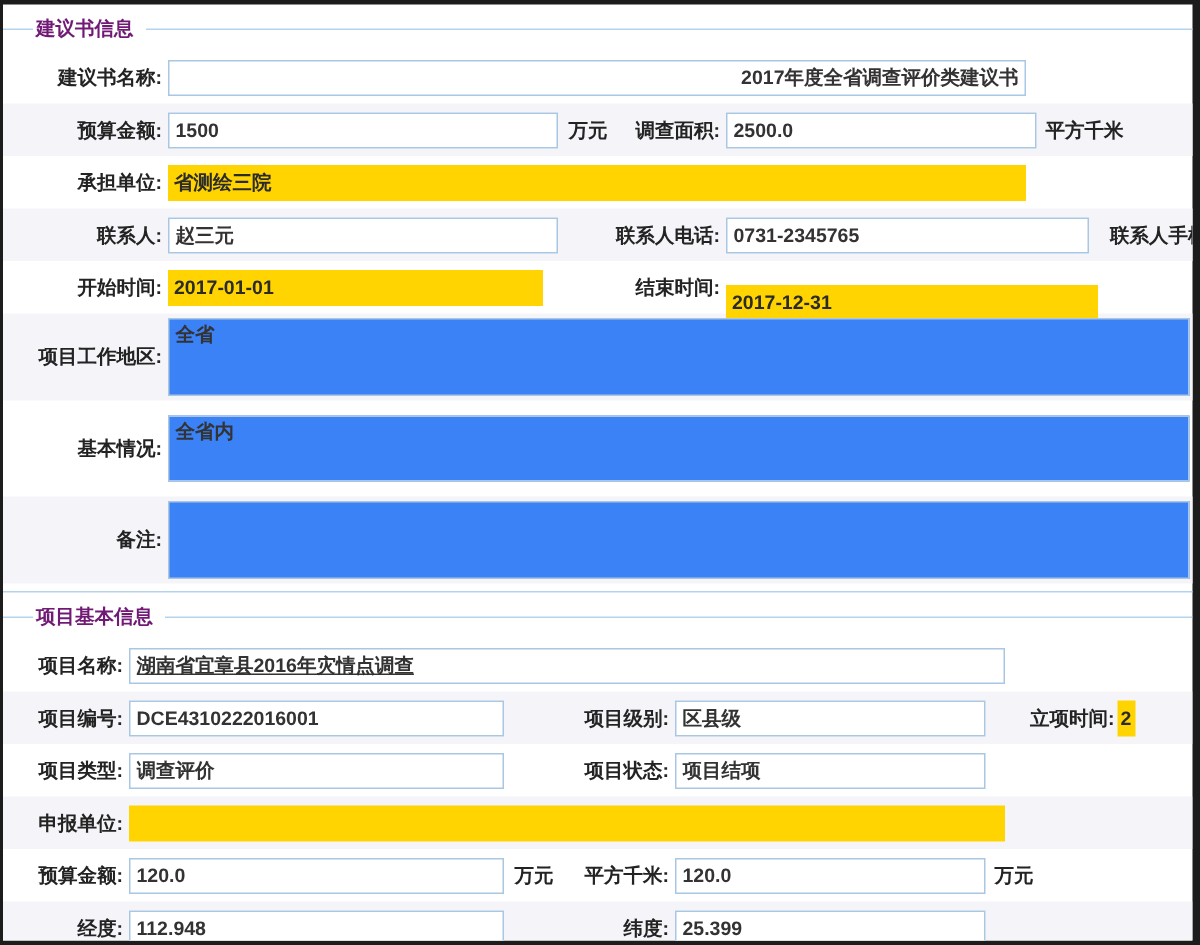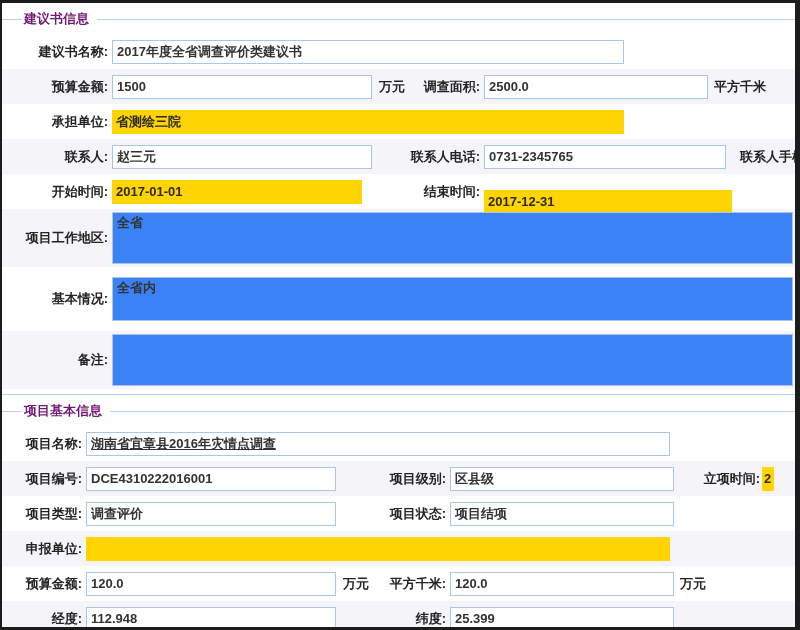--- a/index.html
+++ b/index.html
@@ -37,21 +37,21 @@
   .gold{
     box-sizing:border-box;height:24px;background:var(--gold);border:0;
     display:flex;align-items:center;padding:0 4px;margin-left:4px;
     font-weight:bold;color:#2b2b2b;white-space:nowrap;overflow:hidden;flex:none;
   }
   .ta{
     box-sizing:border-box;border:1px solid var(--border-input);background:#3b82f6;
     font-family:inherit;font-size:13px;font-weight:bold;color:#333;
     padding:1px 4px;margin-left:4px;resize:none;width:681px;flex:none;overflow:hidden;
   }
-  .w580{width:512px;} .w260{width:260px;} .w252{width:224px;} .w250{width:250px;}
+  .w580{width:572px;text-align:right;} .w260{width:260px;} .w252{width:207px;} .w250{width:250px;}
   .w248{width:248px;margin-top:20px;} .w242{width:242px;} .w584{width:584px;text-decoration:underline;} .w12{width:12px;margin-left:2px;padding:0 2px;}
   .h58{height:58px;} .h64{height:64px;}
   .ta52{height:52px;} .ta58{height:44px;}
   .cliplab{margin-left:14px;}
   .approval-lab{width:82px;margin-left:4px;}
 </style>
 </head>
 <body>
 
 <div class="page">

